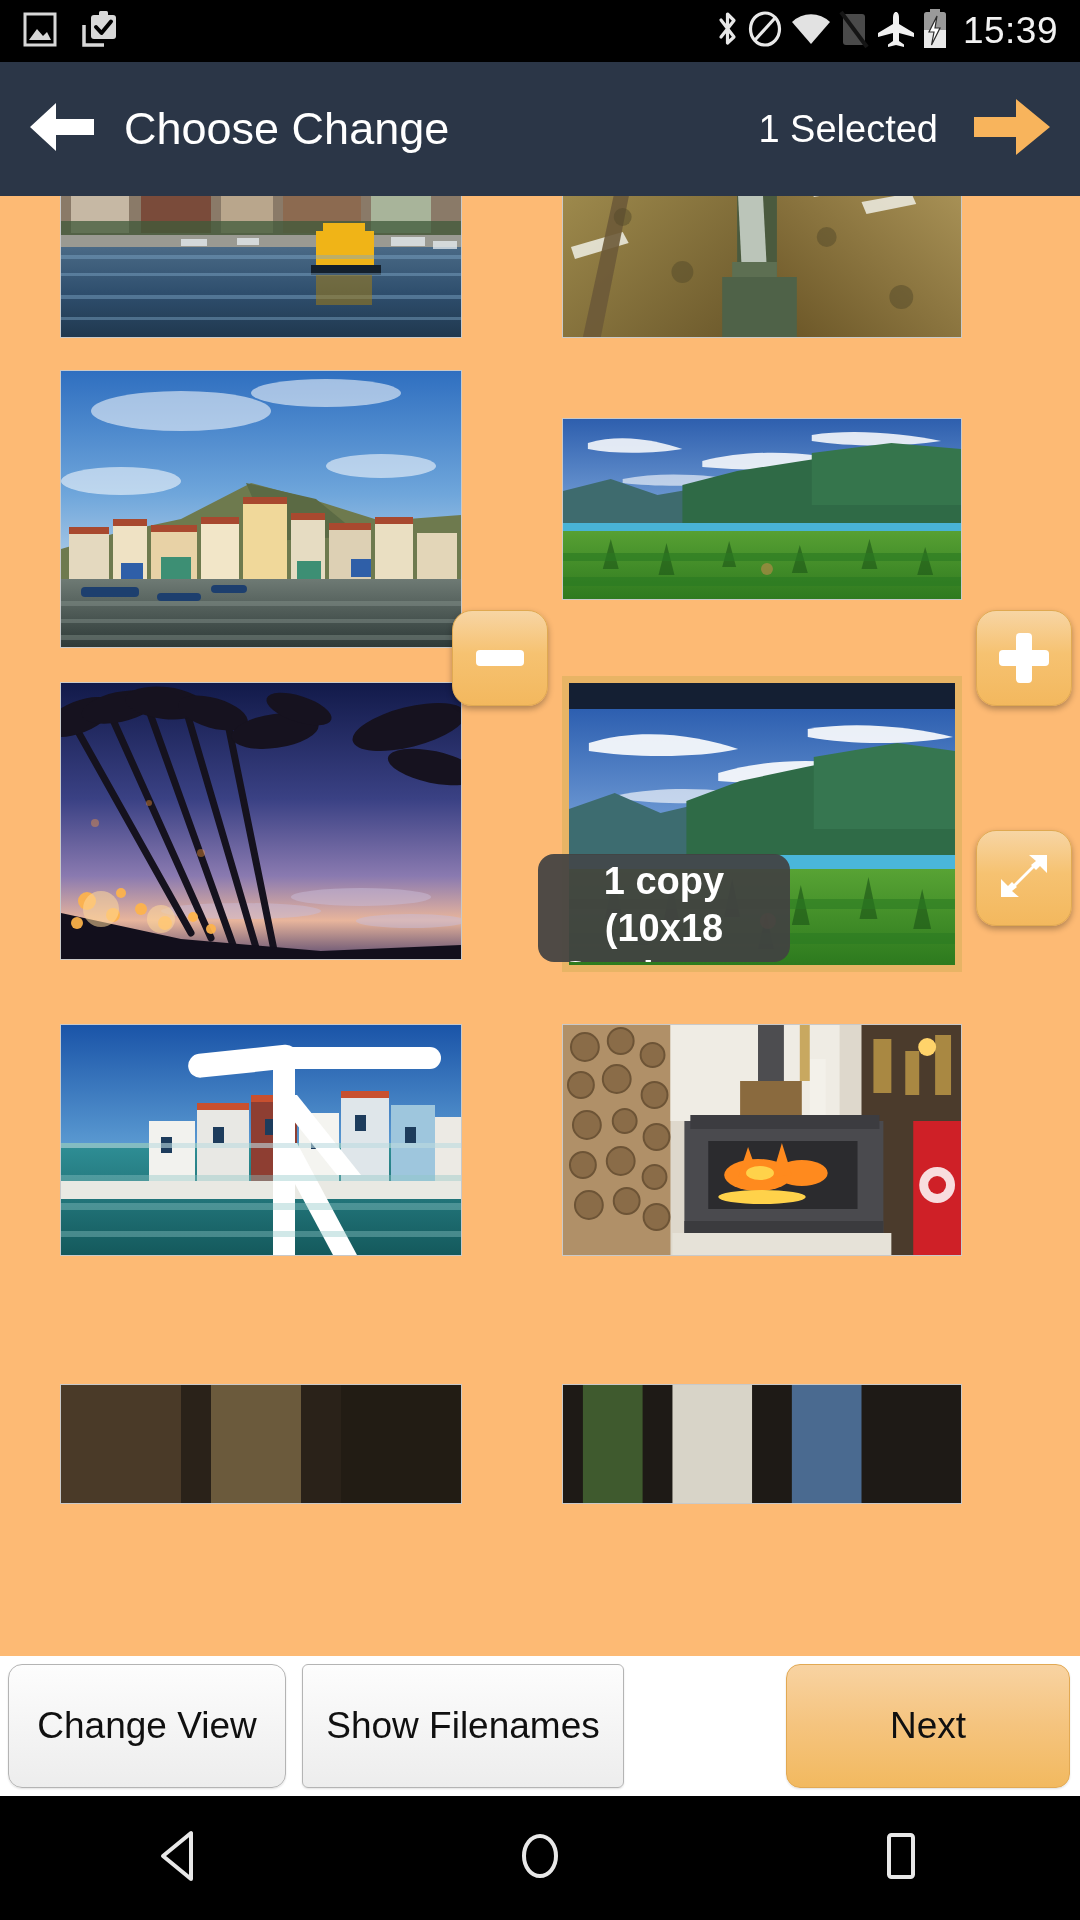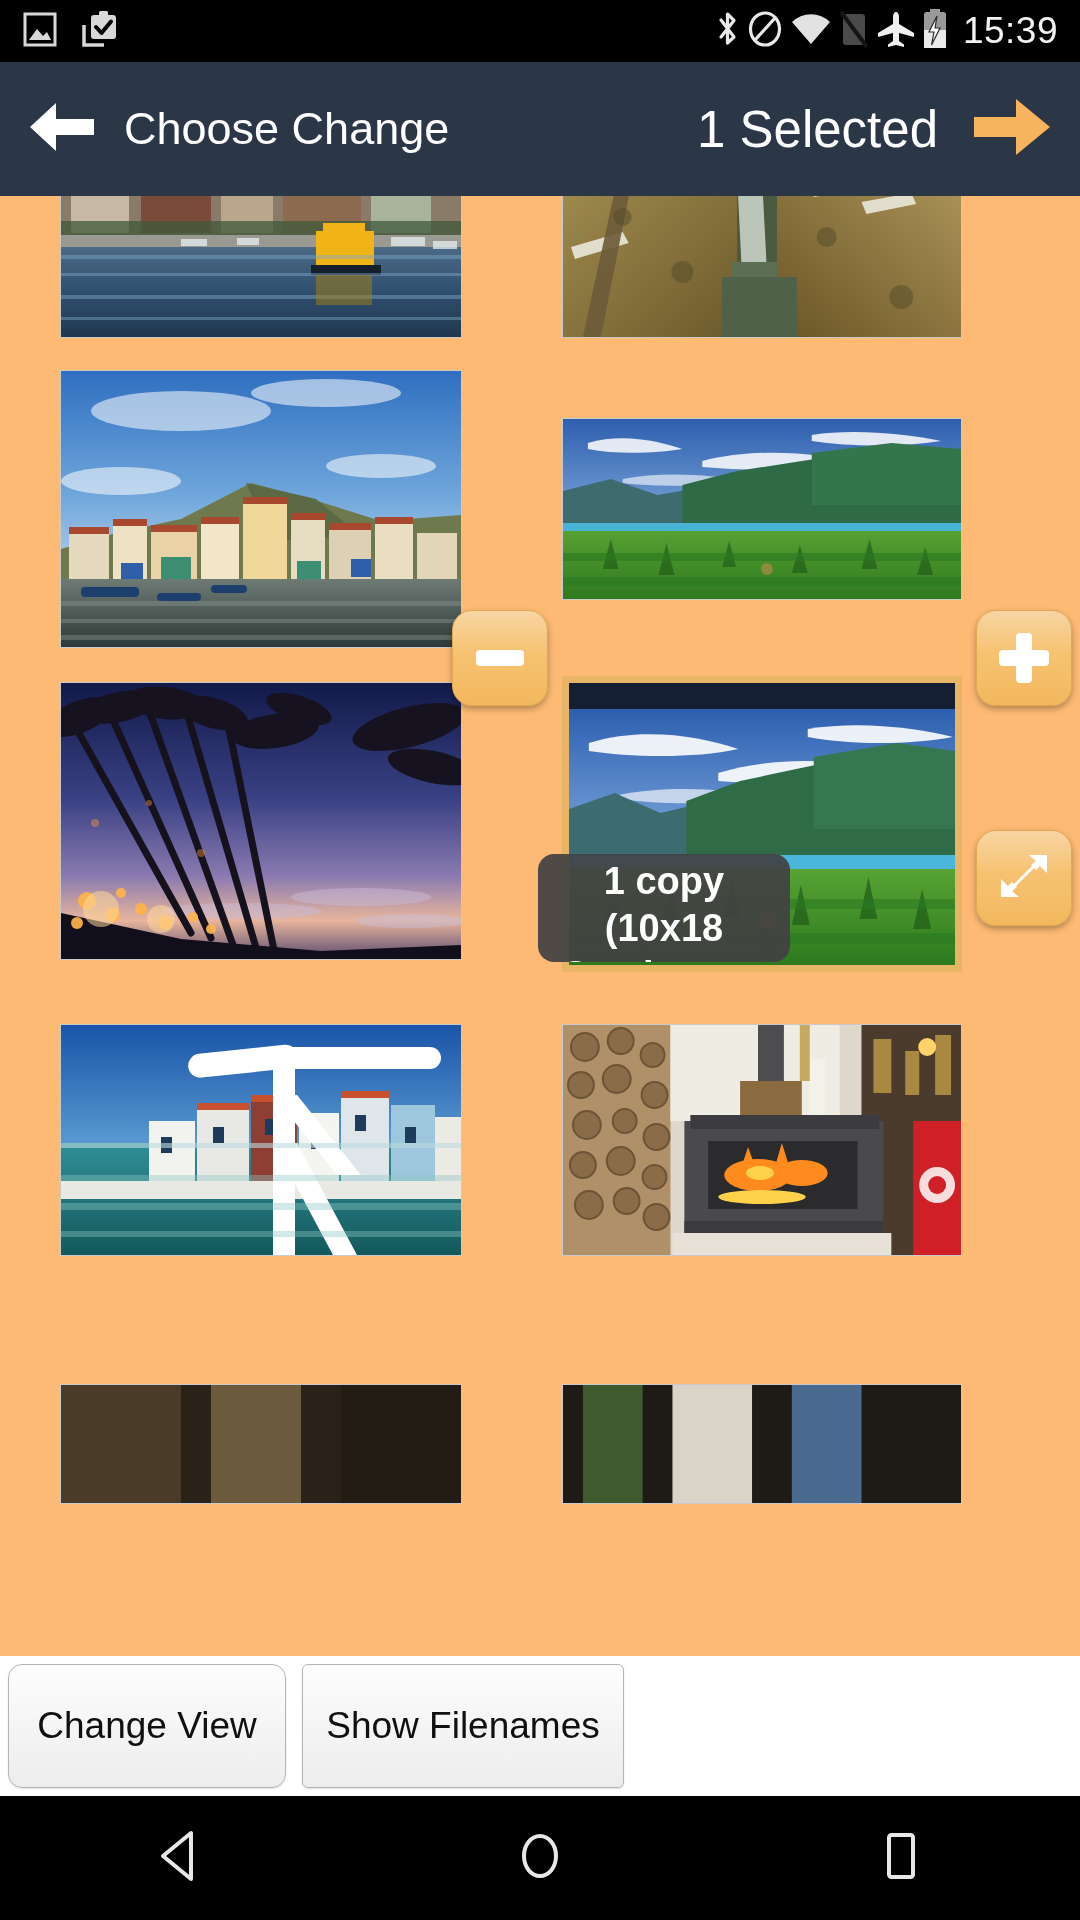--- a/index.html
+++ b/index.html
@@ -33,21 +33,21 @@
   }
   .back-btn {
     width:96px; height:134px; display:flex; align-items:center; justify-content:center;
     margin-left:14px;
   }
   .app-title {
     color:#ffffff; font-size:45px; font-weight:400; margin-left:14px;
     white-space:nowrap;
   }
   .sel-count {
-    margin-left:auto; color:#ffffff; font-size:51px; white-space:nowrap;
+    margin-left:auto; color:#ffffff; font-size:38px; white-space:nowrap;
   }
   .fwd-btn {
     width:116px; height:134px; display:flex; align-items:center; justify-content:center;
     margin-left:16px; margin-right:10px;
   }
 
   
   .grid {
     position:absolute; top:196px; left:0; width:1080px; height:1460px;
     overflow:hidden; background:#fdba74;font-weight:bold;
@@ -640,20 +640,21 @@
         <rect x="110" y="0" width="80" height="120" fill="#d8d4c8"></rect>
         <rect x="230" y="0" width="70" height="120" fill="#4a6a90"></rect>
       </svg>
     </div>
 
   </div>
 
   <div class="btnbar">
     <div class="btn change">Change View</div>
     <div class="btn filenames">Show Filenames</div>
+    <div class="btn next">Next</div>
   </div>
 
   <div class="navbar">
     <div class="nav-item">
       <span>
         <svg width="54" height="58" viewBox="0 0 54 58">
           <path d="M38 6 L38 52 L10 29 Z" fill="none" stroke="#e8e8e8" stroke-width="4" stroke-linejoin="round"></path>
         </svg>
       </span>
     </div>

